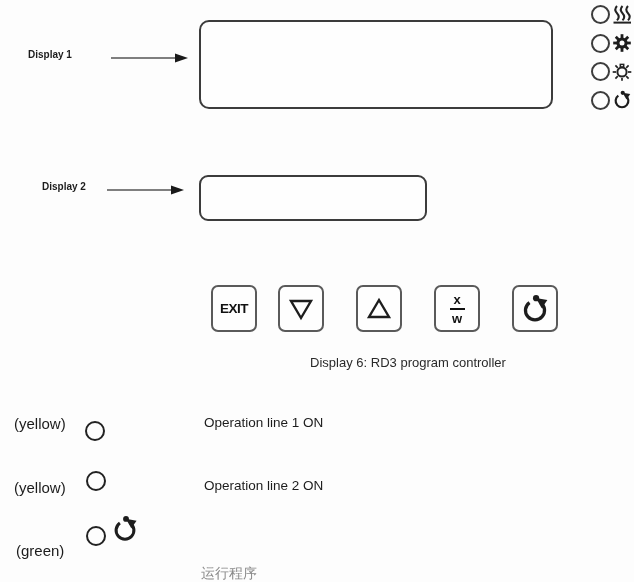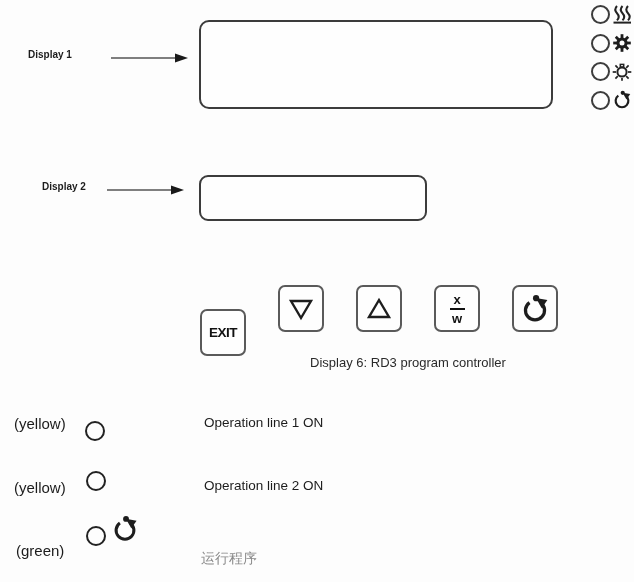--- a/index.html
+++ b/index.html
@@ -37,21 +37,21 @@
   
   .key{
     width:46px;height:47px;
     border:2px solid #5a5a5a;border-radius:7px;
     background:#fefefe;
     display:flex;align-items:center;justify-content:center;
     padding:0;box-sizing:border-box;
     font-family:"Liberation Sans", sans-serif;
     cursor:pointer;
   }
-  .key-exit{left:200px;top:285px;font-weight:bold;font-size:13.5px;letter-spacing:-0.5px;color:#111;margin-top:24px;}
+  .key-exit{left:211px;top:285px;font-weight:bold;font-size:13.5px;letter-spacing:-0.5px;color:#111;}
   .key-down{left:278px;top:285px;}
   .key-up{left:356px;top:285px;}
   .key-xw{left:434px;top:285px;}
   .key-run{left:512px;top:285px;}
   .frac{display:flex;flex-direction:column;align-items:center;font-weight:bold;font-size:13px;line-height:1;color:#111;}
   .frac-bar{width:15px;height:2px;background:#111;margin:2px 0;}
 
   
   .caption{left:200px;top:355px;width:416px;text-align:center;font-size:13px;color:#2a2a2a;}
 
@@ -60,21 +60,21 @@
   .legend-text{font-size:13.5px;color:#1c1c1c;margin-left:44px;}
   .leg1-color{left:14px;top:415px;}
   .leg1-led{left:85px;top:421px;}
   .leg1-text{left:160px;top:415px;}
   .leg2-color{left:14px;top:479px;}
   .leg2-led{left:86px;top:471px;}
   .leg2-text{left:160px;top:478px;}
   .leg3-color{left:16px;top:542px;}
   .leg3-led{left:86px;top:526px;}
   .leg3-icon{left:111px;top:515px;width:28px;height:28px;}
-  .leg3-text{left:157px;top:550px;color:#8a8a8a;font-size:14px;font-family:"DejaVu Serif", serif;}
+  .leg3-text{left:157px;top:565px;color:#8a8a8a;font-size:14px;font-family:"DejaVu Serif", serif;}
   .legend-led{width:16px;height:16px;border:2px solid #222;border-radius:50%;background:transparent;}
 </style>
 </head>
 <body>
 
 <svg width="0" height="0" style="position:absolute">
   <defs>
     <g id="ic-heat" stroke="#222" stroke-width="2" fill="none">
       <path d="M5 2 q-3.4 3.6 0 7.2 q3.4 3.6 0 7.2"></path>
       <path d="M10.5 2 q-3.4 3.6 0 7.2 q3.4 3.6 0 7.2"></path>

